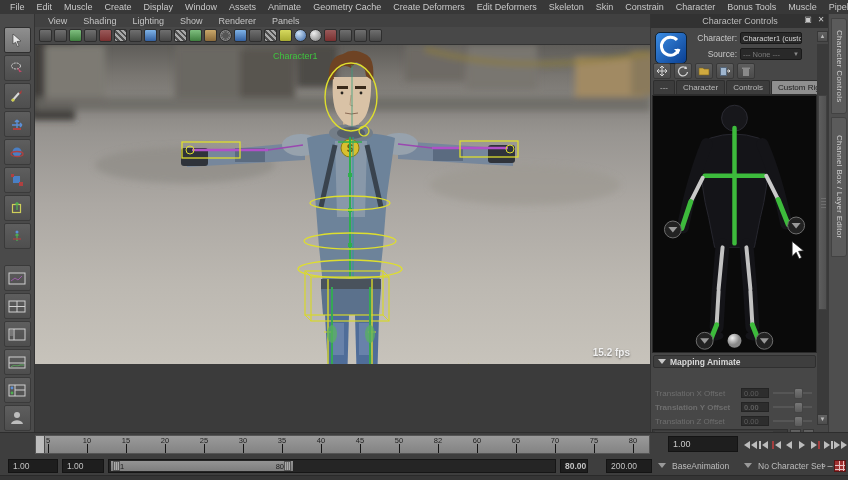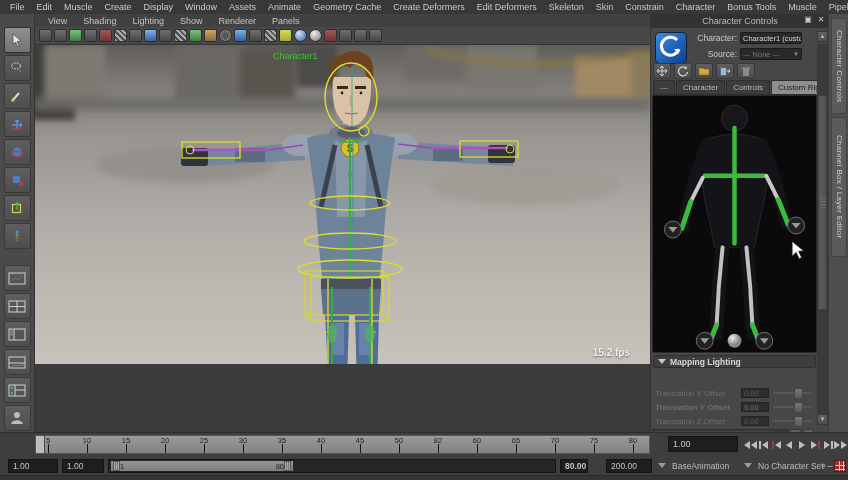--- a/index.html
+++ b/index.html
@@ -506,21 +506,21 @@
       <div class="sbtn" style="left:0;top:0;">▲</div>
       <div class="vsb-track"></div>
       <div class="vsb-thumb">
           <div class="grip"></div>
         </div>
       <div class="sbtn" style="left:0;top:383px;">▼</div>
     </div>
 
     <div class="abs mapping-h">
       <span class="tri"></span>
-      <span>Mapping Lighting</span>
+      <span>Mapping Animate</span>
     </div>
     <div class="abs" style="left:0;top:373px;width:165px;">
 
         <div class="maprow" style="top: calc(var(--i)*14px); --i: 0;">
           <span class="lbl">Translation X Offset</span>
           <span class="fld">0.00</span>
           <span class="sld">
             <span class="track"></span>
             <span class="hand"></span>
           </span>

